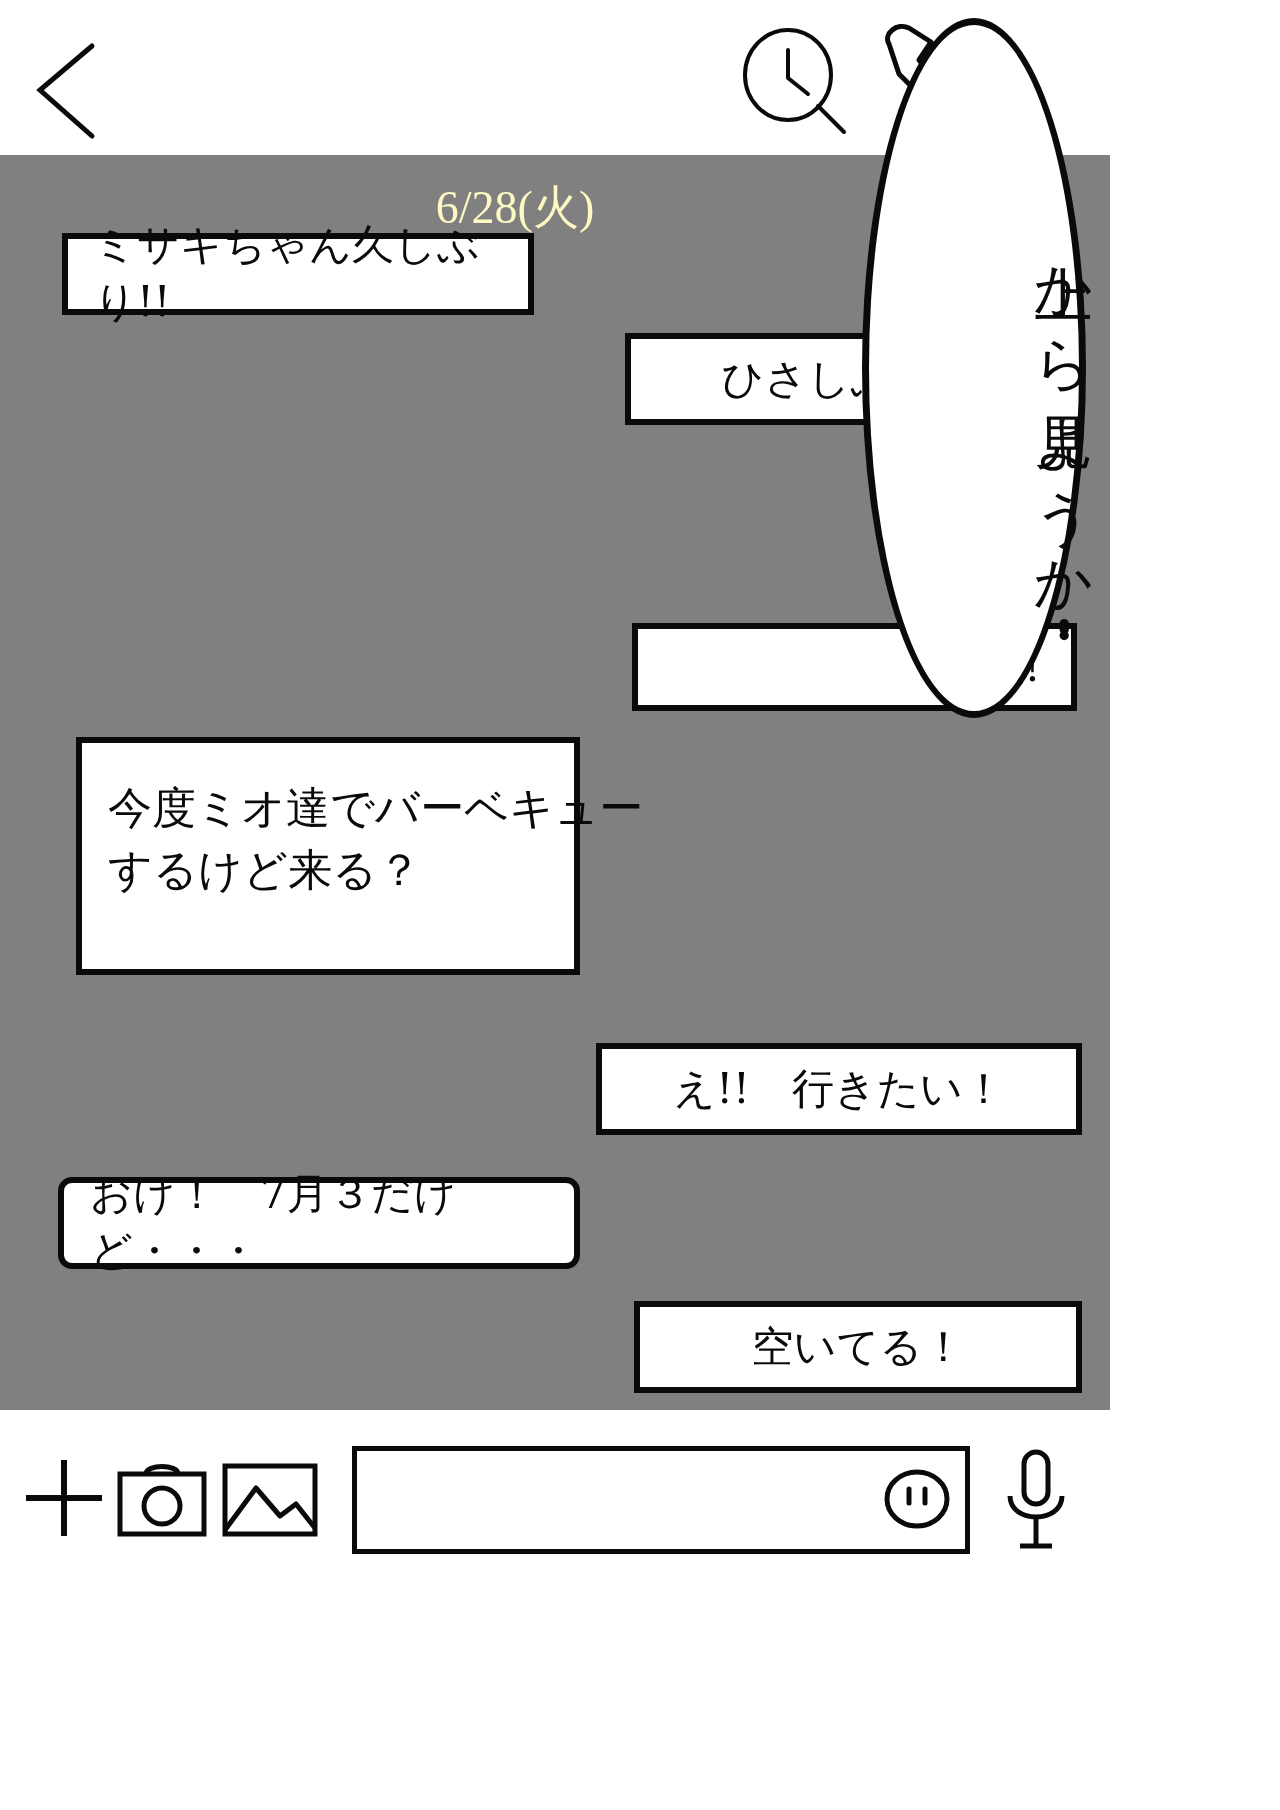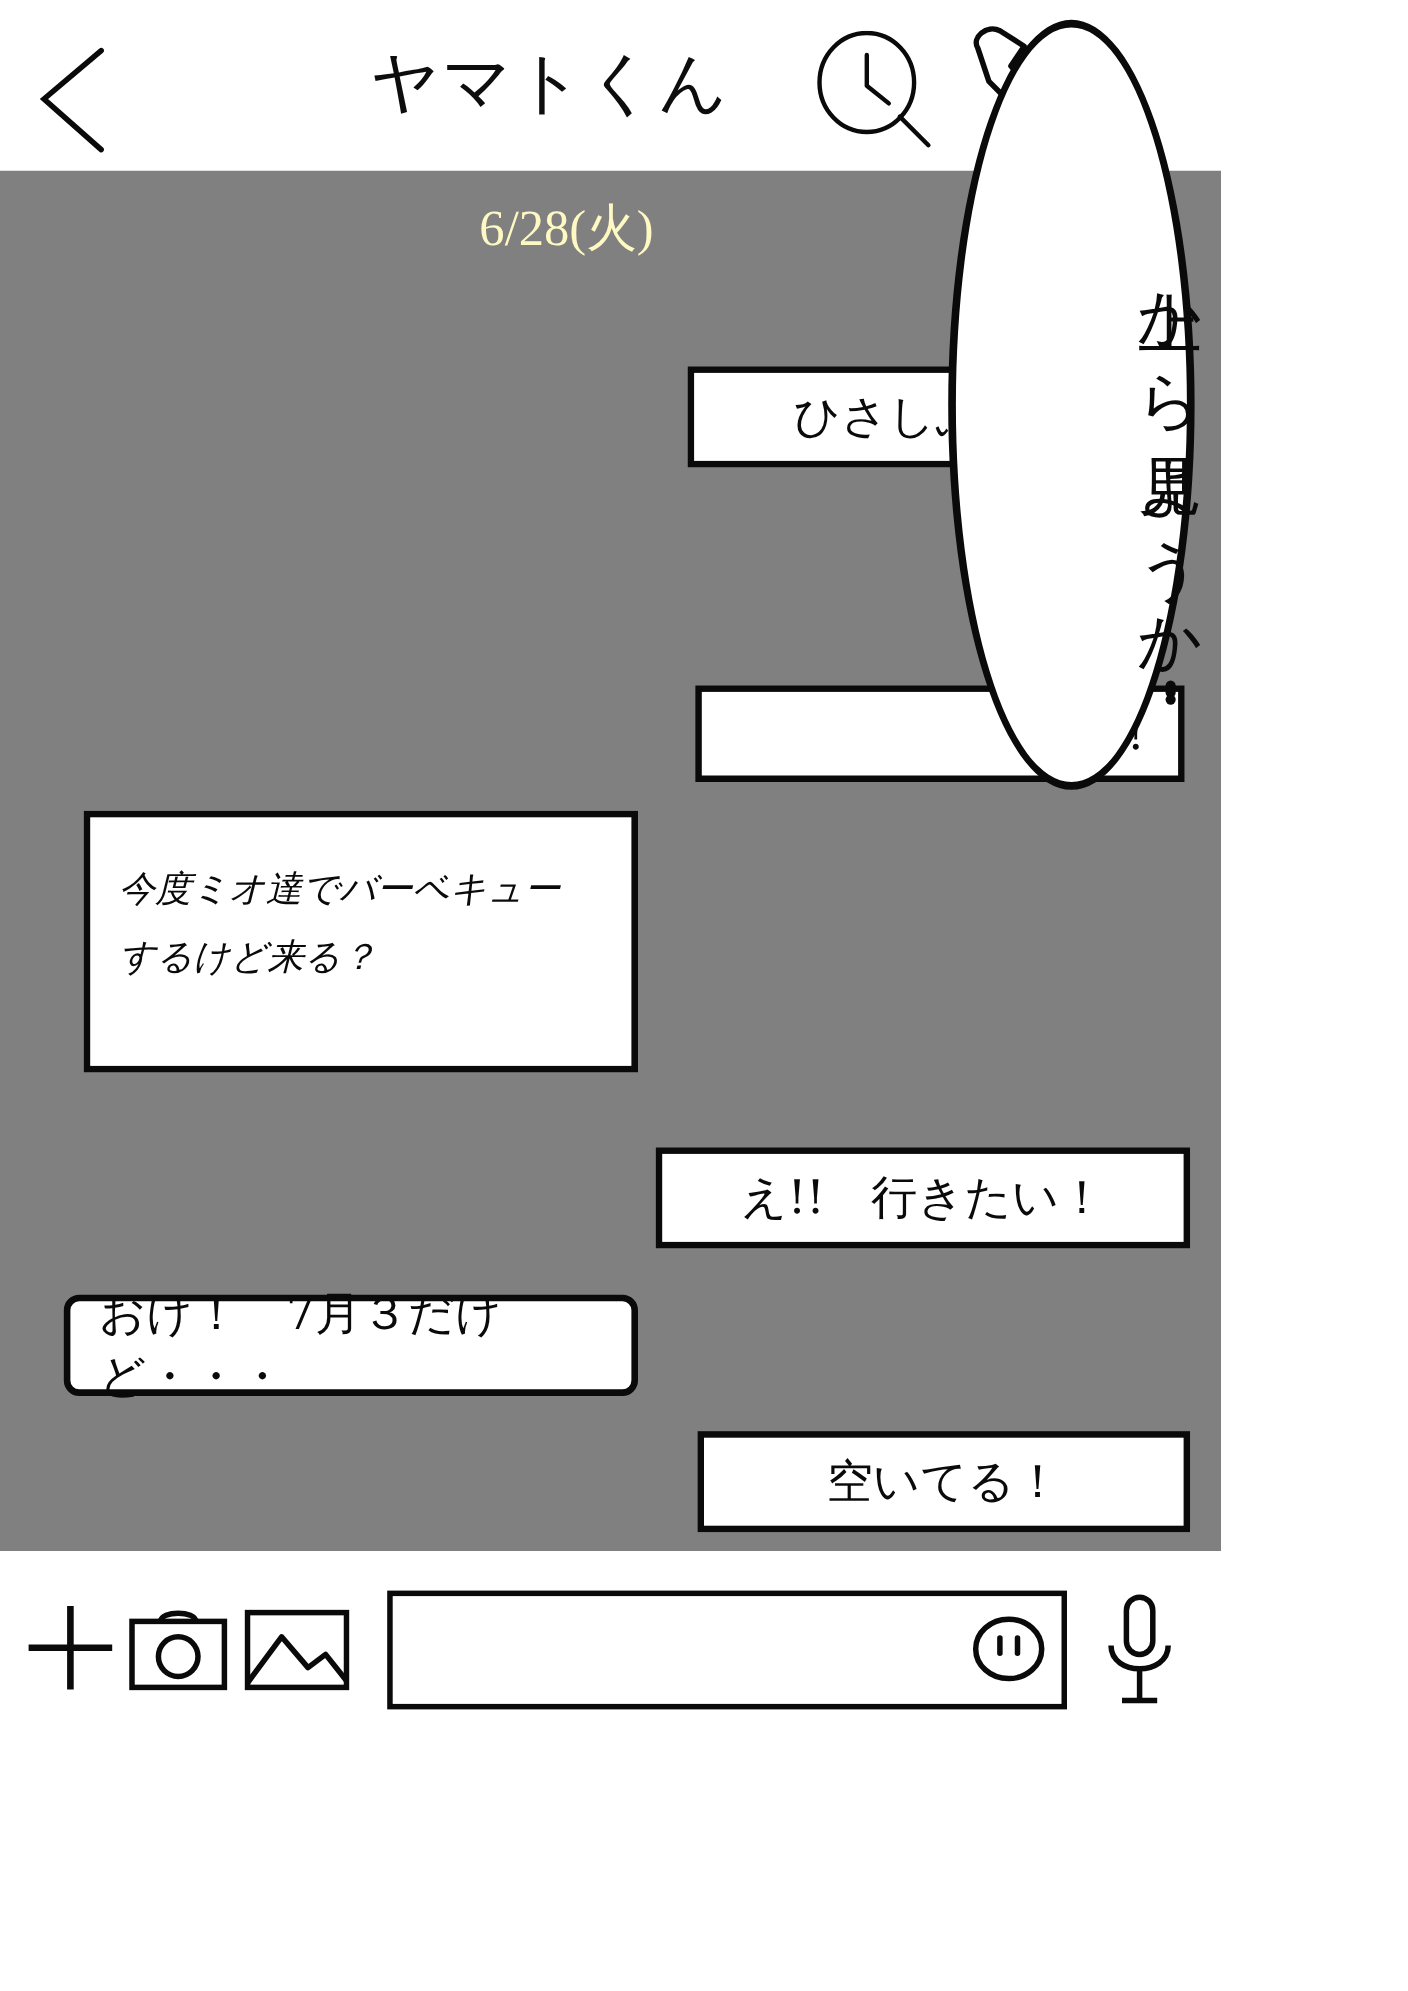--- a/index.html
+++ b/index.html
@@ -115,21 +115,21 @@
   
   #msg-0 { left: 62px;  top: 78px;   width: 472px; height: 82px; }
   #msg-1 { left: 625px; top: 178px;  width: 450px; height: 92px; }
   #msg-2 { left: 70px;  top: 312px;  width: 462px; height: 96px; }
   #msg-3 { left: 632px; top: 468px;  width: 445px; height: 88px; }
   #msg-4 { left: 76px;  top: 582px;  width: 504px; height: 238px; }
   #msg-5 { left: 596px; top: 888px;  width: 486px; height: 92px; }
   #msg-6 { left: 58px;  top: 1022px; width: 522px; height: 92px; border-radius: 14px; }
   #msg-7 { left: 634px; top: 1146px; width: 448px; height: 92px; }
 
-  #msg-4 .line { font-size: 33px; line-height: 62px; font-style: italic; }
+  #msg-4 .line { font-size: 44px; line-height: 62px; }
 
   
   .oval-bubble {
     position: absolute;
     left: 862px;
     top: 18px;
     width: 224px;
     height: 700px;
     border: 7px solid #0a0a0a;
     border-radius: 50% / 50%;
@@ -232,21 +232,20 @@
 <div id="app">
 
   <div class="header">
 
     <div class="back-chevron">
       <svg viewBox="0 0 70 100" width="70" height="100">
         <polyline points="62,6 10,50 62,96" fill="none" stroke="#0a0a0a" stroke-width="5" stroke-linecap="round" stroke-linejoin="miter"></polyline>
       </svg>
     </div>
 
-    <div class="header-title">ヤマトくん</div>
 
     <div class="clock-search-icon">
       <svg viewBox="0 0 110 110" width="110" height="110">
         <ellipse cx="48" cy="47" rx="43" ry="45" fill="none" stroke="#0a0a0a" stroke-width="4"></ellipse>
         <polyline points="48,22 48,50 68,66" fill="none" stroke="#0a0a0a" stroke-width="4" stroke-linecap="round" stroke-linejoin="round"></polyline>
         <line x1="78" y1="78" x2="104" y2="104" stroke="#0a0a0a" stroke-width="4" stroke-linecap="round"></line>
       </svg>
     </div>
 
     <div class="phone-icon">
@@ -254,20 +253,23 @@
         <path d="M14,24 C8,14 22,2 34,8 L56,22 L44,40 L56,54 L40,70 L24,54 Z" fill="#ffffff" stroke="#0a0a0a" stroke-width="5" stroke-linejoin="round"></path>
         <path d="M40,70 C52,94 76,110 100,112" fill="none" stroke="#0a0a0a" stroke-width="5" stroke-linecap="round"></path>
       </svg>
     </div>
   </div>
 
   <div class="chat-area">
 
     <div class="date-divider">6/28(火)</div>
 
+    <div class="bubble left" id="msg-0">
+      <span>ミサキちゃん久しぶり!!</span>
+    </div>
 
     <div class="bubble center" id="msg-1">
       <span>ひさしぶり！</span>
     </div>
 
 
     <div class="bubble right" id="msg-3">
       <span>うん!!</span>
     </div>
 

